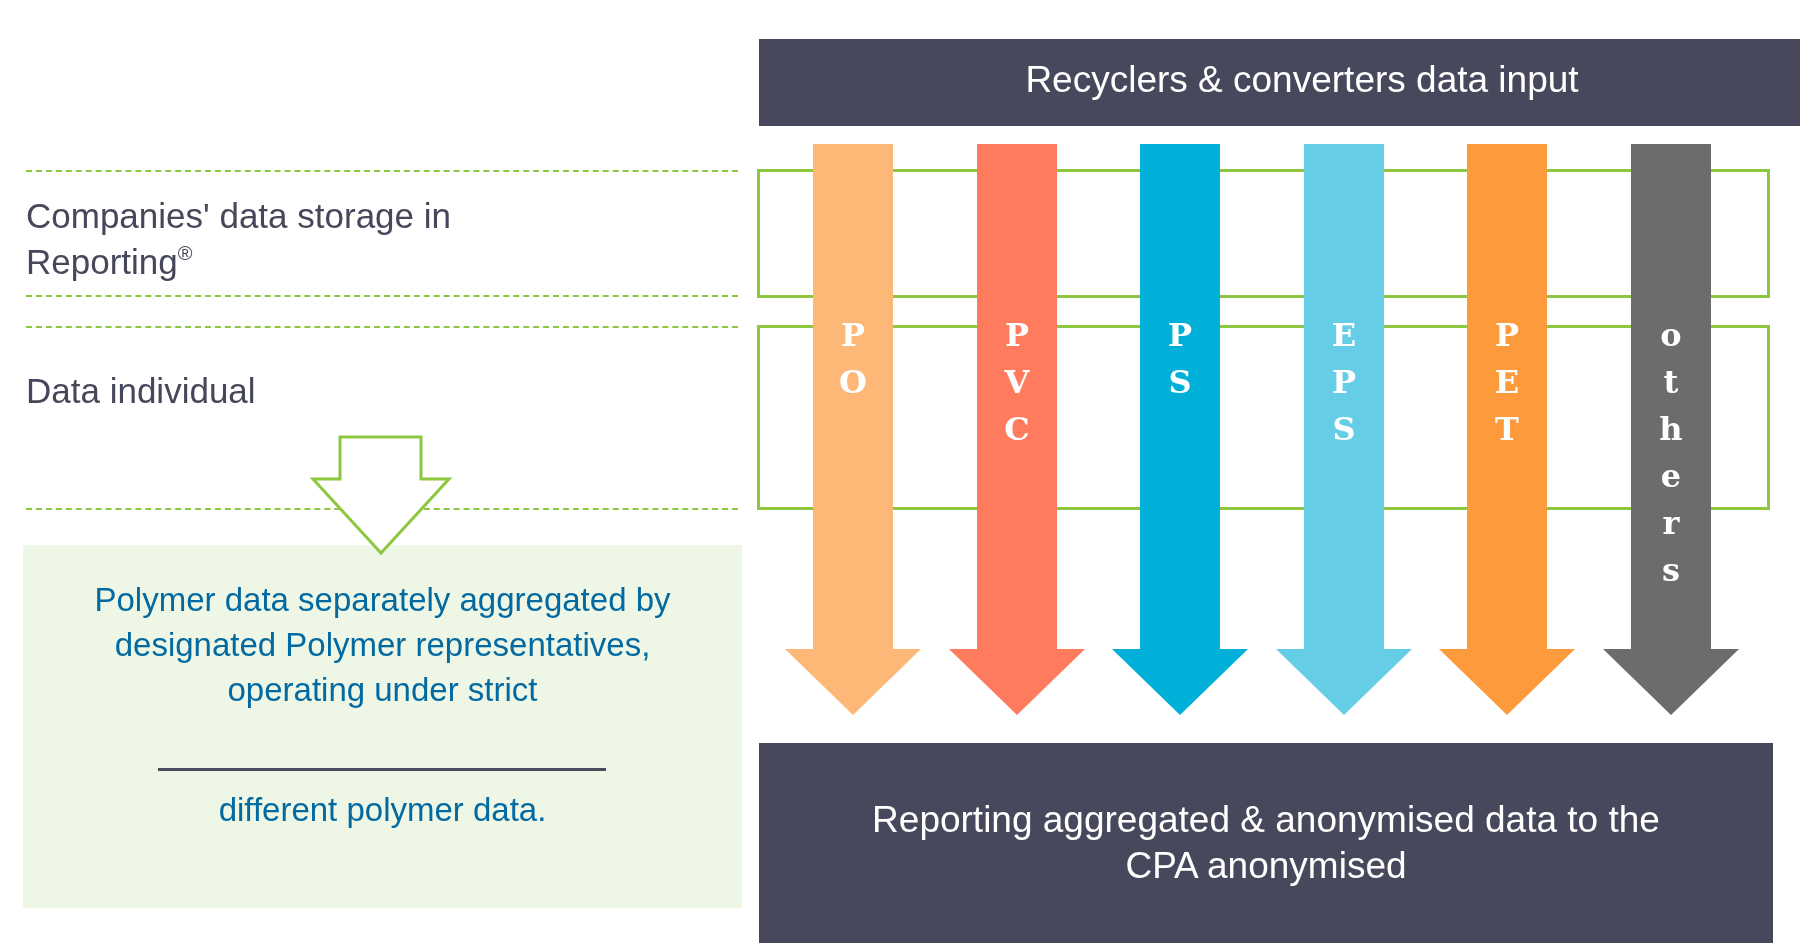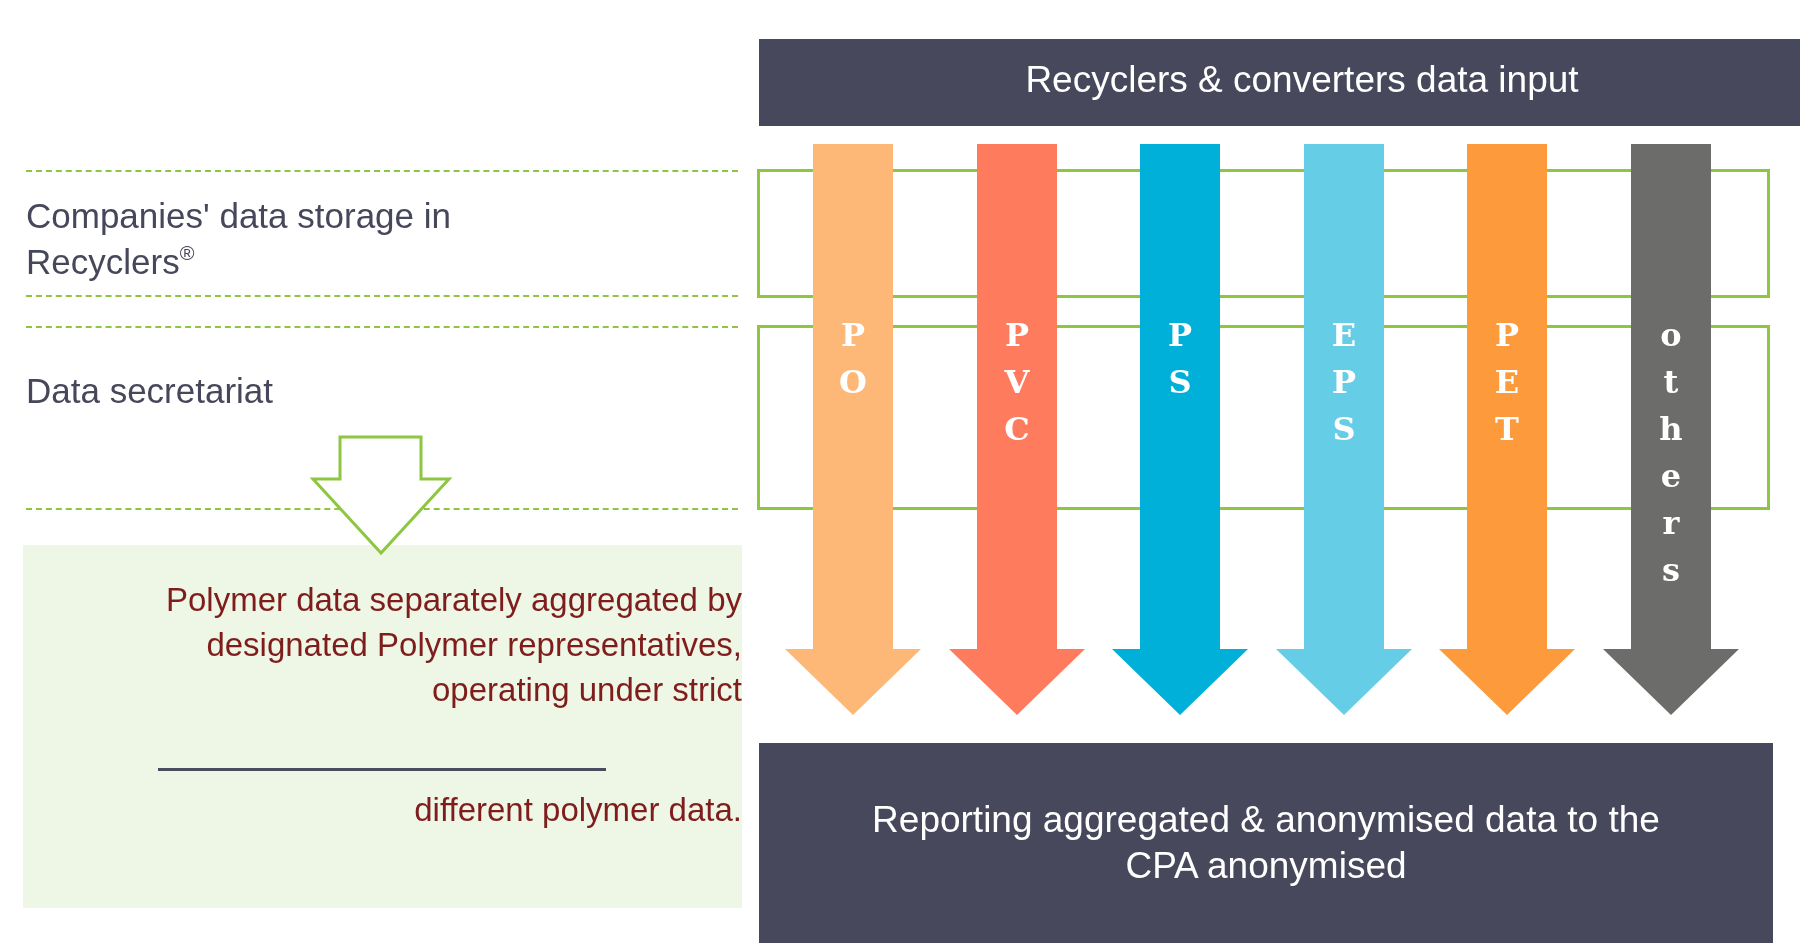--- a/index.html
+++ b/index.html
@@ -5,22 +5,22 @@
   html, body { margin: 0; padding: 0; background: #ffffff; }
   body { width: 1800px; height: 949px; position: relative; overflow: hidden;
          font-family: "Liberation Sans", "DejaVu Sans", sans-serif; color: #46475a; }
   .dash { position: absolute; left: 26px; width: 712px; height: 0;
           border-top: 2px dashed #8dc63f; }
   .left-label { position: absolute; left: 26px; width: 712px; text-align: left;
                 font-size: 35px; line-height: 46px; color: #46475a; }
   .left-label sup { font-size: 20px; vertical-align: 14px; line-height: 0; }
   .info-box { position: absolute; left: 23px; top: 545px; width: 719px; height: 363px;
               background: #eef6e5; }
-  .info-text { position: absolute; left: 0; width: 100%; text-align: right;
-               font-size: 33px; line-height: 45px; color: #7f1d1d; }
+  .info-text { position: absolute; left: 0; width: 100%; text-align: center;
+               font-size: 33px; line-height: 45px; color: #0369a1; }
   .divider { position: absolute; left: 135px; width: 448px; top: 223px; height: 0;
              border-top: 3px solid #4a4b5e; }
   .banner { position: absolute; left: 759px; width: 1014px; background: #48485c;
             color: #ffffff; text-align: center; font-size: 37px; }
   .banner-top { top: 39px; height: 87px; line-height: 81px; padding-left: 36px; }
   .banner-bottom { top: 743px; height: 200px; display: flex; align-items: center;
                    justify-content: center; line-height: 46px; }
   .green-box { position: absolute; left: 757px; width: 1013px;
                border: 3px solid #8dc63f; box-sizing: border-box; }
   svg.diagram { position: absolute; left: 0; top: 0; }
@@ -32,24 +32,24 @@
 </head>
 <body>
 
 <div class="dash" style="top:170px;"></div>
 <div class="dash" style="top:295px;"></div>
 <div class="dash" style="top:326px;"></div>
 <div class="dash" style="top:508px;"></div>
 
 <div class="left-label" style="top:193px;">
   <div>Companies' data storage in</div>
-  <div><span>Recyclers</span><sup>®</sup></div>
+  <div><span>Reporting</span><sup>®</sup></div>
 </div>
 
-<div class="left-label" style="top:368px;">Data secretariat</div>
+<div class="left-label" style="top:368px;">Data individual</div>
 
 <div class="info-box">
   <div class="info-text" style="top:32px;">
     <div>Polymer data separately aggregated by</div>
     <div>designated Polymer representatives,</div>
     <div>operating under strict</div>
   </div>
   <div class="divider"></div>
   <div class="info-text" style="top:242px;">
     <div>different polymer data.</div>

